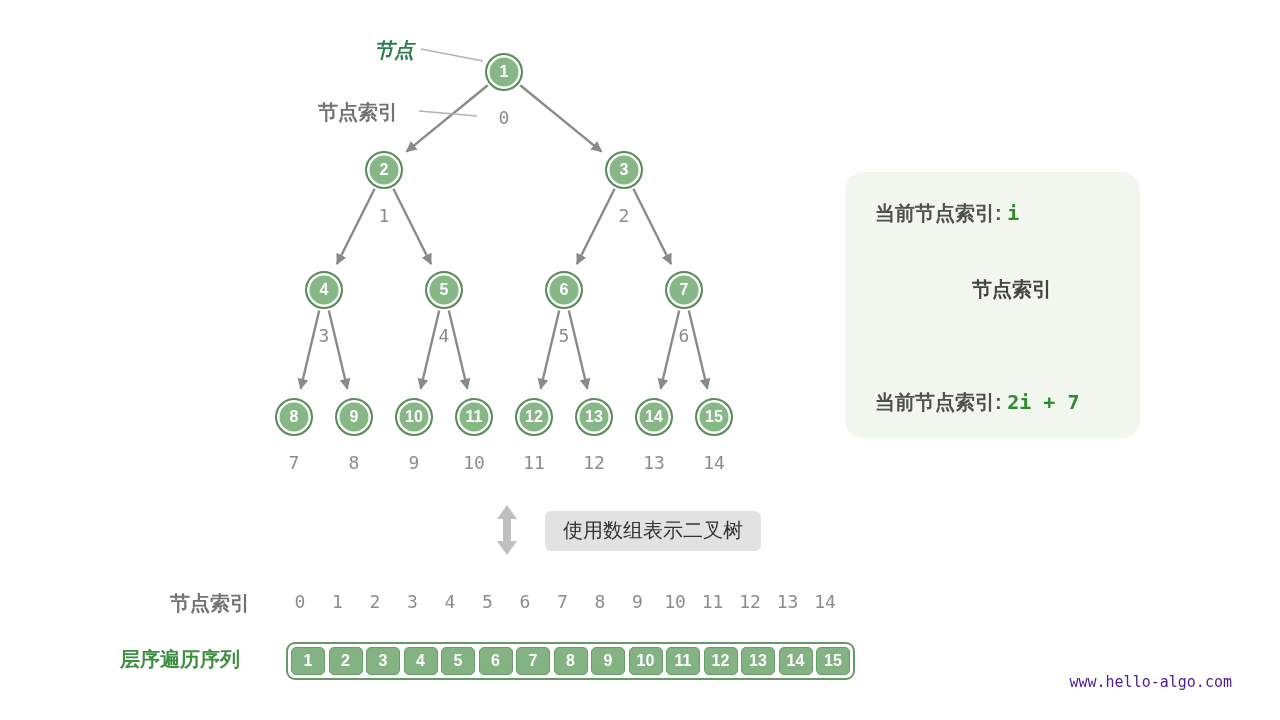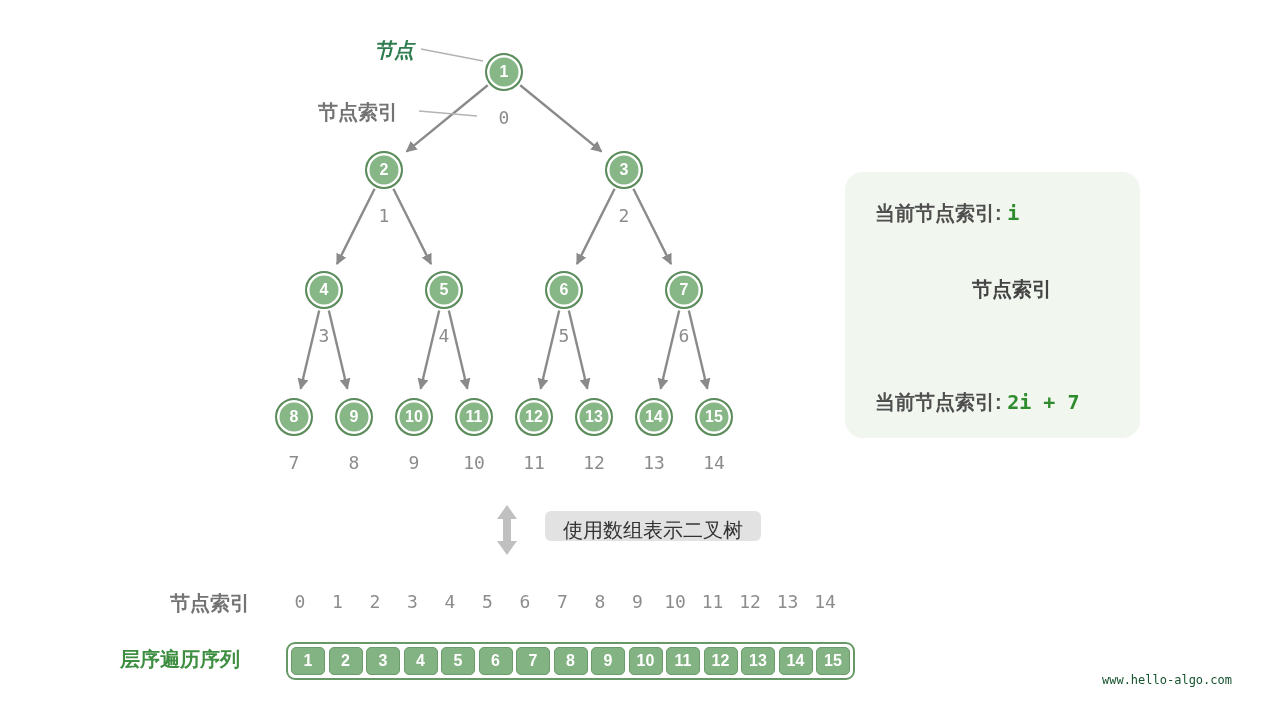--- a/index.html
+++ b/index.html
@@ -12,32 +12,32 @@
         color:#fff;font-weight:bold;font-size:16px;transform:translate(-50%,-50%);}
   .idx{position:absolute;transform:translate(-50%,-50%);color:#8c8c8c;
        font-family:"DejaVu Sans Mono","Liberation Mono",monospace;font-size:18px;}
   .label{position:absolute;font-size:20px;font-weight:bold;white-space:nowrap;}
   .label-green{color:#2e7d4f;}
   .label-gray{color:#737373;}
   .panel{position:absolute;left:845px;top:172px;width:295px;height:266px;
          background:#f1f6ee;border-radius:18px;}
   .panel-row{position:absolute;font-size:20px;font-weight:bold;color:#4f4f4f;white-space:nowrap;}
   .panel-val{color:#2e8b2e;font-family:"DejaVu Sans Mono","Liberation Mono",monospace;font-weight:bold;}
-  .mid-box{position:absolute;left:545px;top:511px;height:30px;line-height:38px;
+  .mid-box{position:absolute;left:545px;top:511px;height:40px;line-height:38px;
            padding:0 18px;background:#e2e2e2;border-radius:6px;
            font-size:20px;color:#333;white-space:nowrap;}
   .idx-row{position:absolute;left:283px;top:590px;display:flex;column-gap:3.5px;}
   .idx-slot{width:34px;text-align:center;color:#8c8c8c;font-size:18px;line-height:24px;
             font-family:"DejaVu Sans Mono","Liberation Mono",monospace;}
   .cell-row{position:absolute;left:286px;top:642px;display:inline-flex;column-gap:3.5px;
             padding:3px;border:2px solid #679967;border-radius:9px;background:#fff;}
   .cell{width:34px;height:28px;border-radius:5px;background:#83b283;border:1px solid #6b9c6b;
         box-sizing:border-box;display:flex;align-items:center;justify-content:center;
         color:#fff;font-weight:bold;font-size:16px;}
-  .watermark{position:absolute;right:48px;top:673px;color:#14532d;font-size:12px;
+  .watermark{position:absolute;right:48px;top:673px;color:#4c1d95;font-size:15px;
              font-family:"DejaVu Sans Mono","Liberation Mono",monospace;}
 </style>
 </head>
 <body>
 
 <div class="stage">
 
   <svg class="lines" width="1280" height="720">
     <defs>
       <marker id="arrowhead" markerWidth="12" markerHeight="11" refX="10" refY="5.5" orient="auto" markerUnits="userSpaceOnUse">

